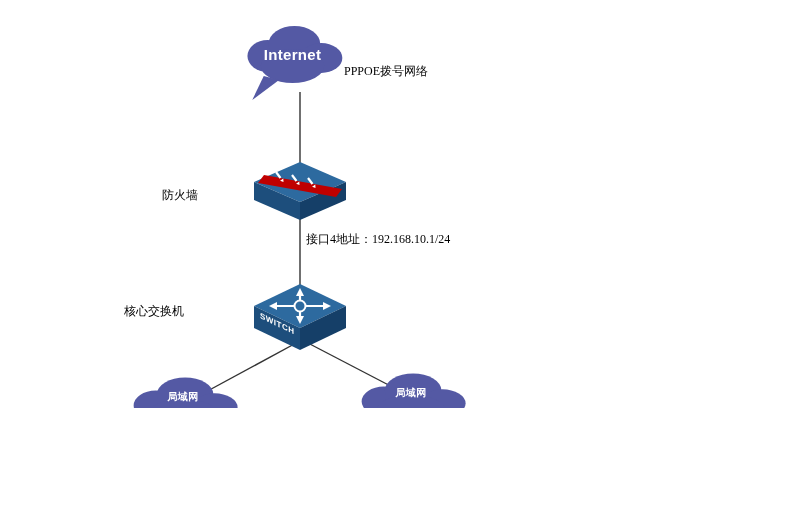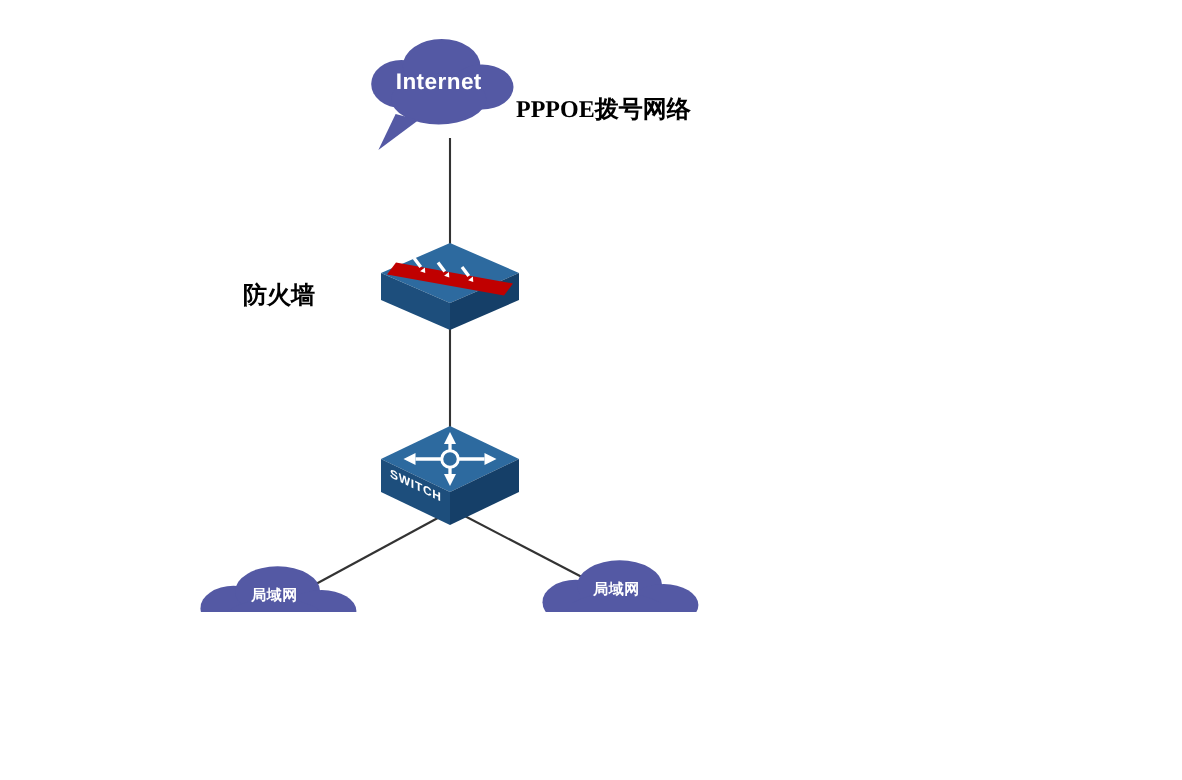--- a/index.html
+++ b/index.html
@@ -1,19 +1,19 @@
 <!DOCTYPE html>
 <html style="--cloud: #5459a4; --device-top: #2d6a9f; --device-left: #1d4e7c; --device-right: #153f68; --stripe: #c00000; --line: #333333; --text: #000000;"><head>
 <meta charset="utf-8">
 <style>
   html,body{margin:0;padding:0;background:#ffffff;}
   body{font-family:"Liberation Sans",sans-serif;}
   .canvas{position:relative;width:788px;height:408px;background:#ffffff;overflow:hidden;}
   .abs{position:absolute;}
-  .annotation{font-family:"Liberation Serif",serif;font-size:16px;font-weight:700;color:var(--text,#000);white-space:nowrap;line-height:1.2;}
+  .annotation{font-family:"Liberation Serif",serif;font-size:12px;font-weight:400;color:var(--text,#000);white-space:nowrap;line-height:1.2;}
   .conn{stroke:var(--line,#333);stroke-width:1.4;}
   .cloud-fill ellipse,.cloud-fill polygon{fill:var(--cloud,#5459a4);}
   .cloud-node{pointer-events:auto;}
   .cloud-label{position:absolute;left:0;right:0;text-align:center;color:#ffffff;font-weight:bold;letter-spacing:0.3px;}
   .cloud-label.internet{top:26px;font-size:15px;}
   .cloud-label.lan{top:18px;font-size:10px;}
   .face-top{fill:var(--device-top,#2d6a9f);}
   .face-left{fill:var(--device-left,#1d4e7c);}
   .face-right{fill:var(--device-right,#153f68);}
   .stripe{fill:var(--stripe,#c00000);}
@@ -64,38 +64,40 @@
         <polygon class="arrow-head" points="7.5,10 7.3,6.4 4.1,8.8"></polygon>
       </g>
       <g transform="translate(58,18)">
         <line class="arrow-line" x1="0" y1="0" x2="4.5" y2="6"></line>
         <polygon class="arrow-head" points="7.5,10 7.3,6.4 4.1,8.8"></polygon>
       </g>
     </svg>
   </div>
   <div class="abs annotation" style="left:162px;top:188px">防火墙</div>
 
+  <div class="abs annotation" style="left:306px;top:232px">接口4地址：192.168.10.1/24</div>
 
   <div class="abs" style="left:250px;top:282px;width:100px;height:72px">
     <svg width="100" height="72" viewBox="0 0 100 72">
       <polygon class="face-top" points="50,2 96,24 50,46 4,24"></polygon>
       <polygon class="face-left" points="4,24 50,46 50,68 4,46"></polygon>
       <polygon class="face-right" points="50,46 96,24 96,46 50,68"></polygon>
       <line class="arrow-line" x1="50" y1="13" x2="50" y2="35"></line>
       <polygon class="arrow-head" points="50,6 46,14 54,14"></polygon>
       <polygon class="arrow-head" points="50,42 46,34 54,34"></polygon>
       <line class="arrow-line" x1="27" y1="24" x2="73" y2="24"></line>
       <polygon class="arrow-head" points="19,24 27,20 27,28"></polygon>
       <polygon class="arrow-head" points="81,24 73,20 73,28"></polygon>
       <circle cx="50" cy="24" r="5.5" class="face-top" stroke="#ffffff" stroke-width="2"></circle>
       <g transform="translate(10,36) skewY(25.6)">
         <text class="switch-text" x="0" y="0">SWITCH</text>
       </g>
     </svg>
   </div>
+  <div class="abs annotation" style="left:124px;top:304px">核心交换机</div>
 
   <div class="abs cloud-node" style="left:120px;top:372px;width:126px;height:78px">
     <svg width="100%" height="100%" viewBox="0 0 120 84" preserveAspectRatio="none">
       <g class="cloud-fill">
         <ellipse cx="34" cy="36" rx="21" ry="16"></ellipse>
         <ellipse cx="62" cy="24" rx="27" ry="18"></ellipse>
         <ellipse cx="90" cy="38" rx="22" ry="15"></ellipse>
         <ellipse cx="60" cy="46" rx="33" ry="17"></ellipse>
         <polygon points="30,56 18,80 46,60"></polygon>
       </g>

